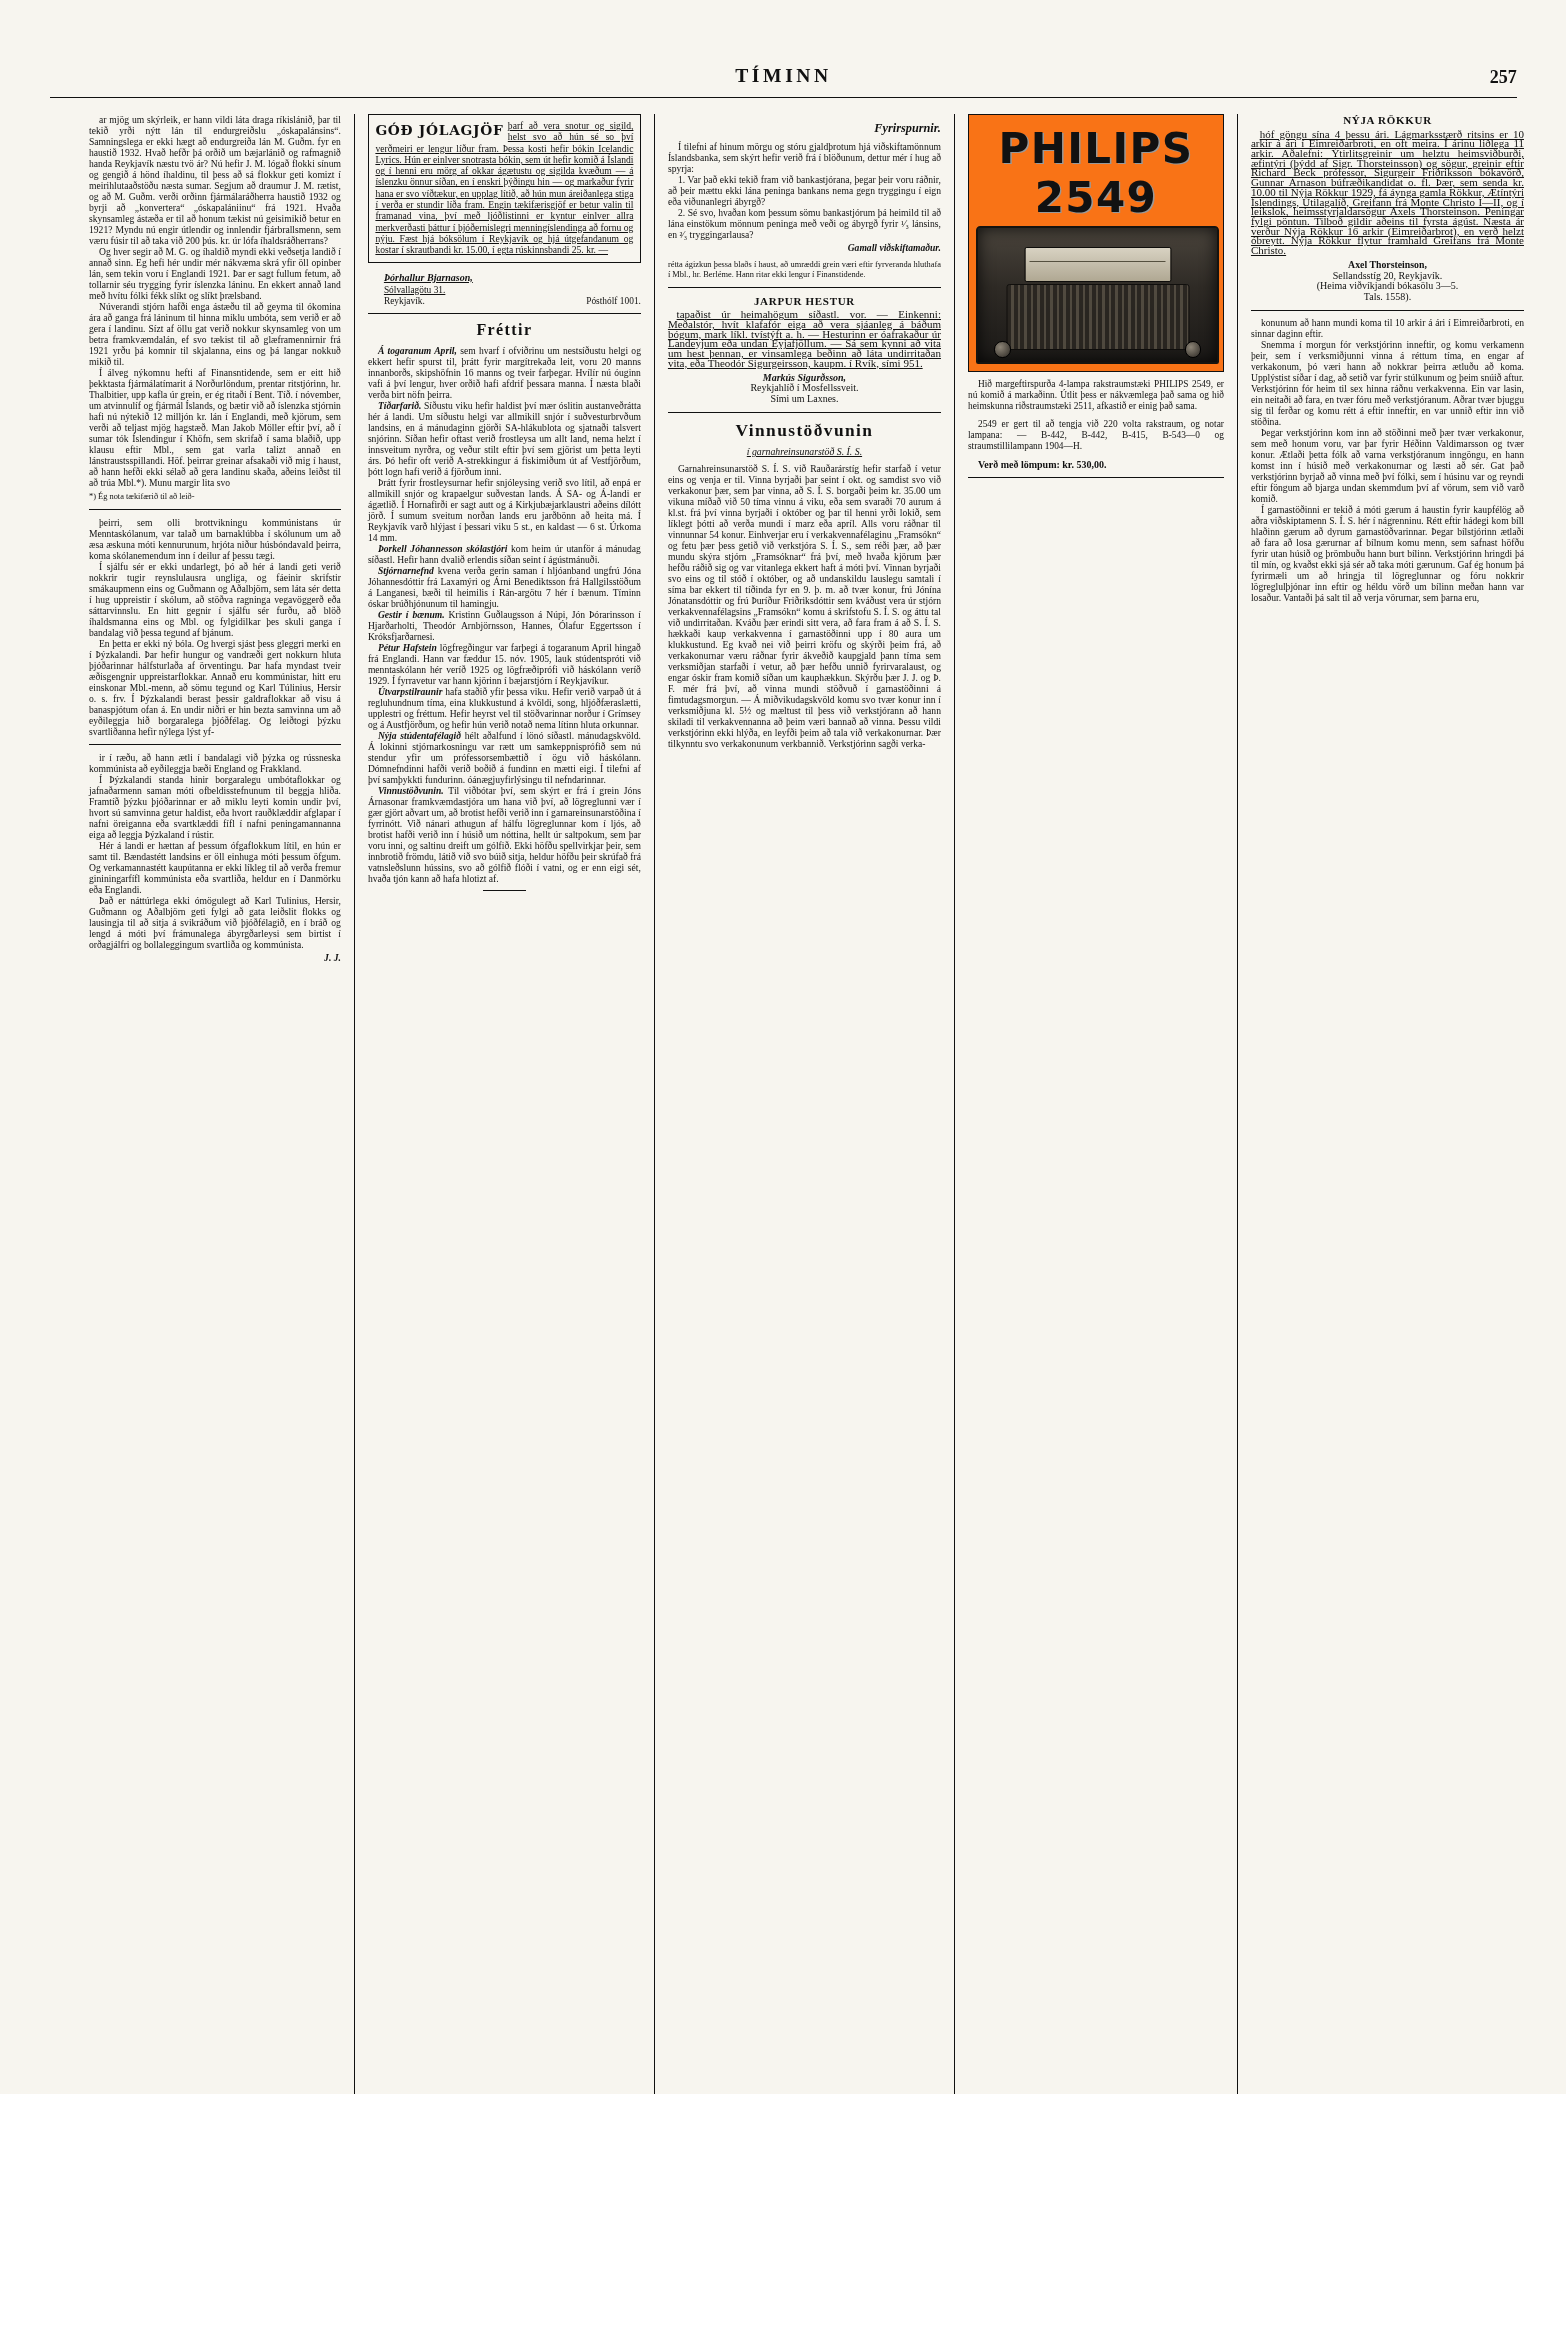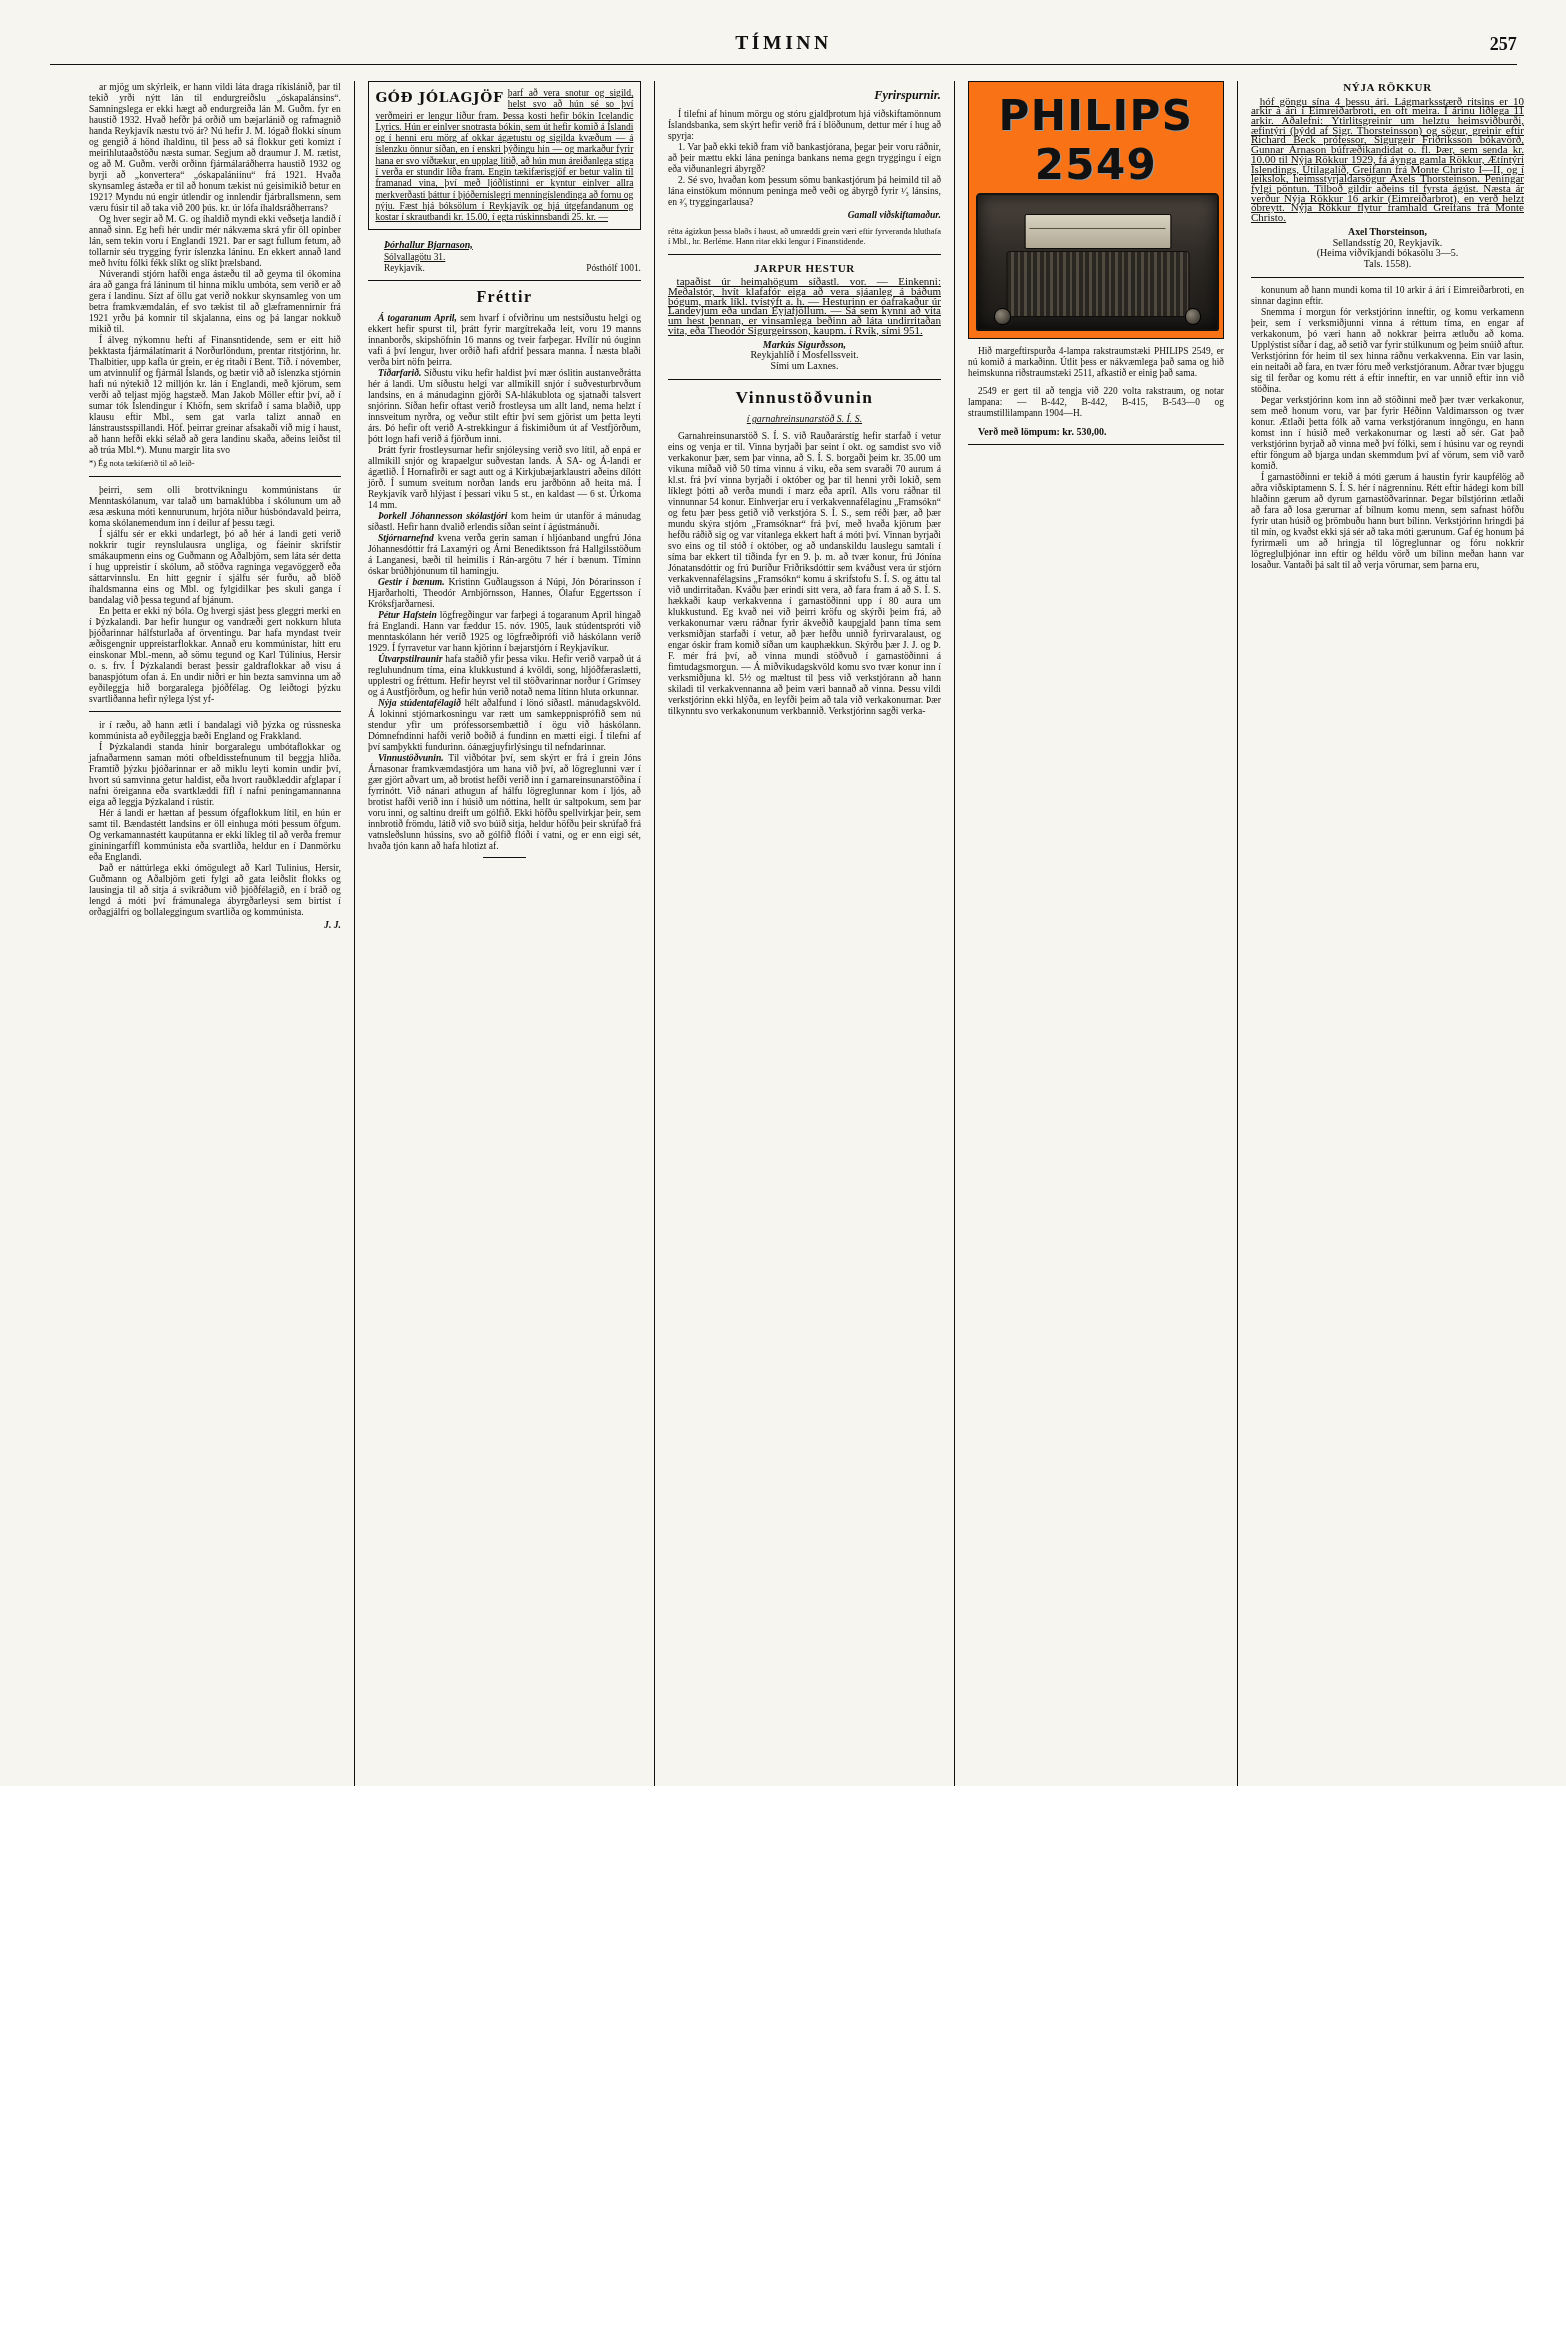--- a/index.html
+++ b/index.html
@@ -5,24 +5,24 @@
   html,body{margin:0;padding:0;background:#ffffff;}
   body{
     width:1567px;
     font-family:"Liberation Serif", serif;
     color:#111;
     -webkit-font-smoothing:none;
   }
   .page{
     position:relative;
     width:1567px;
-    height:1786px;
+    height:2094px;
     background:#f7f5ef;
     box-sizing:border-box;
-    padding:31px 43px 29px 43px;
+    padding:64px 43px 29px 43px;
   }
   
   .masthead{
     position:relative;
     height:33px;
     border-bottom:1.4px solid #111;
     margin:0 7.2px 0 7.2px;
   }
   .masthead .title{
     position:absolute;
@@ -235,21 +235,21 @@
       <p class="noind" style="font-size:10px;font-weight:bold;font-style:italic;text-align:left;padding-left:16px;">Þórhallur Bjarnason,</p>
       <p class="noind" style="display:inline-block;font-size:9.4px;padding-left:16px;">Sólvallagötu 31.</p>
       <div style="display:flex;justify-content:space-between;padding-left:16px;">
         <span style="font-size:9.4px;">Reykjavík.</span>
         <span style="font-size:9.4px;">Pósthólf 1001.</span>
       </div>
       <div class="hr-full"></div>
 
       <div class="secthead">Fréttir</div>
 
-      <p><span class="lead-i">Á togaranum April,</span><span> sem hvarf í ofviðrinu um nestsíðustu helgi og ekkert hefir spurst til, þrátt fyrir margítrekaða leit, voru 19 manns innanborðs, skipshöfnin 16 manns og tveir farþegar. Hvílír nú óuginn vafi á því lengur, hver orðið hafi afdrif þessara manna. Í næsta blaði verða birt nöfn þeirra.</span></p>
+      <p><span class="lead-i">Á togaranum April,</span><span> sem hvarf í ofviðrinu um nestsíðustu helgi og ekkert hefir spurst til, þrátt fyrir margítrekaða leit, voru 20 manns innanborðs, skipshöfnin 16 manns og tveir farþegar. Hvílír nú óuginn vafi á því lengur, hver orðið hafi afdrif þessara manna. Í næsta blaði verða birt nöfn þeirra.</span></p>
       <p><span class="lead-i">Tíðarfarið.</span><span> Síðustu viku hefir haldist því mær óslitin austanveðrátta hér á landi. Um síðustu helgi var allmikill snjór í suðvesturbrvðum landsins, en á mánudaginn gjörði SA-hlákublota og sjatnaði talsvert snjórinn. Síðan hefir oftast verið frostleysa um allt land, nema helzt í innsveitum nyrðra, og veður stilt eftir því sem gjörist um þetta leyti árs. Þó hefir oft verið A-strekkingur á fiskimiðum út af Vestfjörðum, þótt logn hafi verið á fjörðum inni.</span></p>
       <p><span class="lead-i"></span><span>Þrátt fyrir frostleysurnar hefir snjóleysing verið svo lítil, að enpá er allmikill snjór og krapaelgur suðvestan lands. Á SA- og Á-landi er ágætlið. Í Hornafirði er sagt autt og á Kirkjubæjarklaustri aðeins dílótt jörð. Í sumum sveitum norðan lands eru jarðbönn að heita má. Í Reykjavík varð hlýjast í þessari viku 5 st., en kaldast — 6 st. Úrkoma 14 mm.</span></p>
       <p><span class="lead-i">Þorkell Jóhannesson skólastjóri</span><span> kom heim úr utanför á mánudag síðastl. Hefir hann dvalið erlendis síðan seint í ágústmánuði.</span></p>
       <p><span class="lead-i">Stjórnarnefnd</span><span> kvena verða gerin saman í hljóanband ungfrú Jóna Jóhannesdóttir frá Laxamýri og Árni Benediktsson frá Hallgilsstöðum á Langanesi, bæði til heimilis í Rán-argötu 7 hér í bænum. Tíminn óskar brúðhjónunum til hamingju.</span></p>
       <p><span class="lead-i">Gestir í bænum.</span><span> Kristinn Guðlaugsson á Núpi, Jón Þórarinsson í Hjarðarholti, Theodór Arnbjörnsson, Hannes, Ólafur Eggertsson í Króksfjarðarnesi.</span></p>
       <p><span class="lead-i">Pétur Hafstein</span><span> lögfregðingur var farþegi á togaranum April hingað frá Englandi. Hann var fæddur 15. nóv. 1905, lauk stúdentspróti við menntaskólann hér veríð 1925 og lögfræðiprófi við háskólann veríð 1929. Í fyrravetur var hann kjörinn í bæjarstjórn í Reykjavíkur.</span></p>
       <p><span class="lead-i">Útvarpstilraunir</span><span> hafa staðið yfir þessa viku. Hefir verið varpað út á regluhundnum tíma, eina klukkustund á kvöldi, song, hljóðfæraslætti, upplestri og fréttum. Hefir heyrst vel til stöðvarinnar norður í Grímsey og á Austfjörðum, og hefir hún verið notað nema lítinn hluta orkunnar.</span></p>
       <p><span class="lead-i">Nýja stúdentafélagið</span><span> hélt aðalfund í lönó síðastl. mánudagskvöld. Á lokinni stjórnarkosningu var rætt um samkeppnisprófið sem nú stendur yfir um prófessorsembættið í ögu við háskólann. Dómnefndinni hafði verið boðið á fundinn en mætti eigi. Í tilefni af því samþykkti fundurinn. óánægjuyfirlýsingu til nefndarinnar.</span></p>
       <p><span class="lead-i">Vinnustöðvunin.</span><span> Til viðbótar því, sem skýrt er frá í grein Jóns Árnasonar framkvæmdastjóra um hana við því, að lögreglunni vær í gær gjört aðvart um, að brotist hefði verið inn í garnareinsunarstöðina í fyrrinótt. Við nánari athugun af hálfu lögreglunnar kom í ljós, að brotist hafði verið inn í húsið um nóttina, hellt úr saltpokum, sem þar voru inni, og saltinu dreift um gólfið. Ekki höfðu spellvirkjar þeir, sem innbrotið frömdu, látið við svo búið sitja, heldur höfðu þeir skrúfað frá vatnsleðslunn hússins, svo að gólfið flóði í vatni, og er enn eigi sét, hvaða tjón kann að hafa hlotizt af.</span></p>
 

